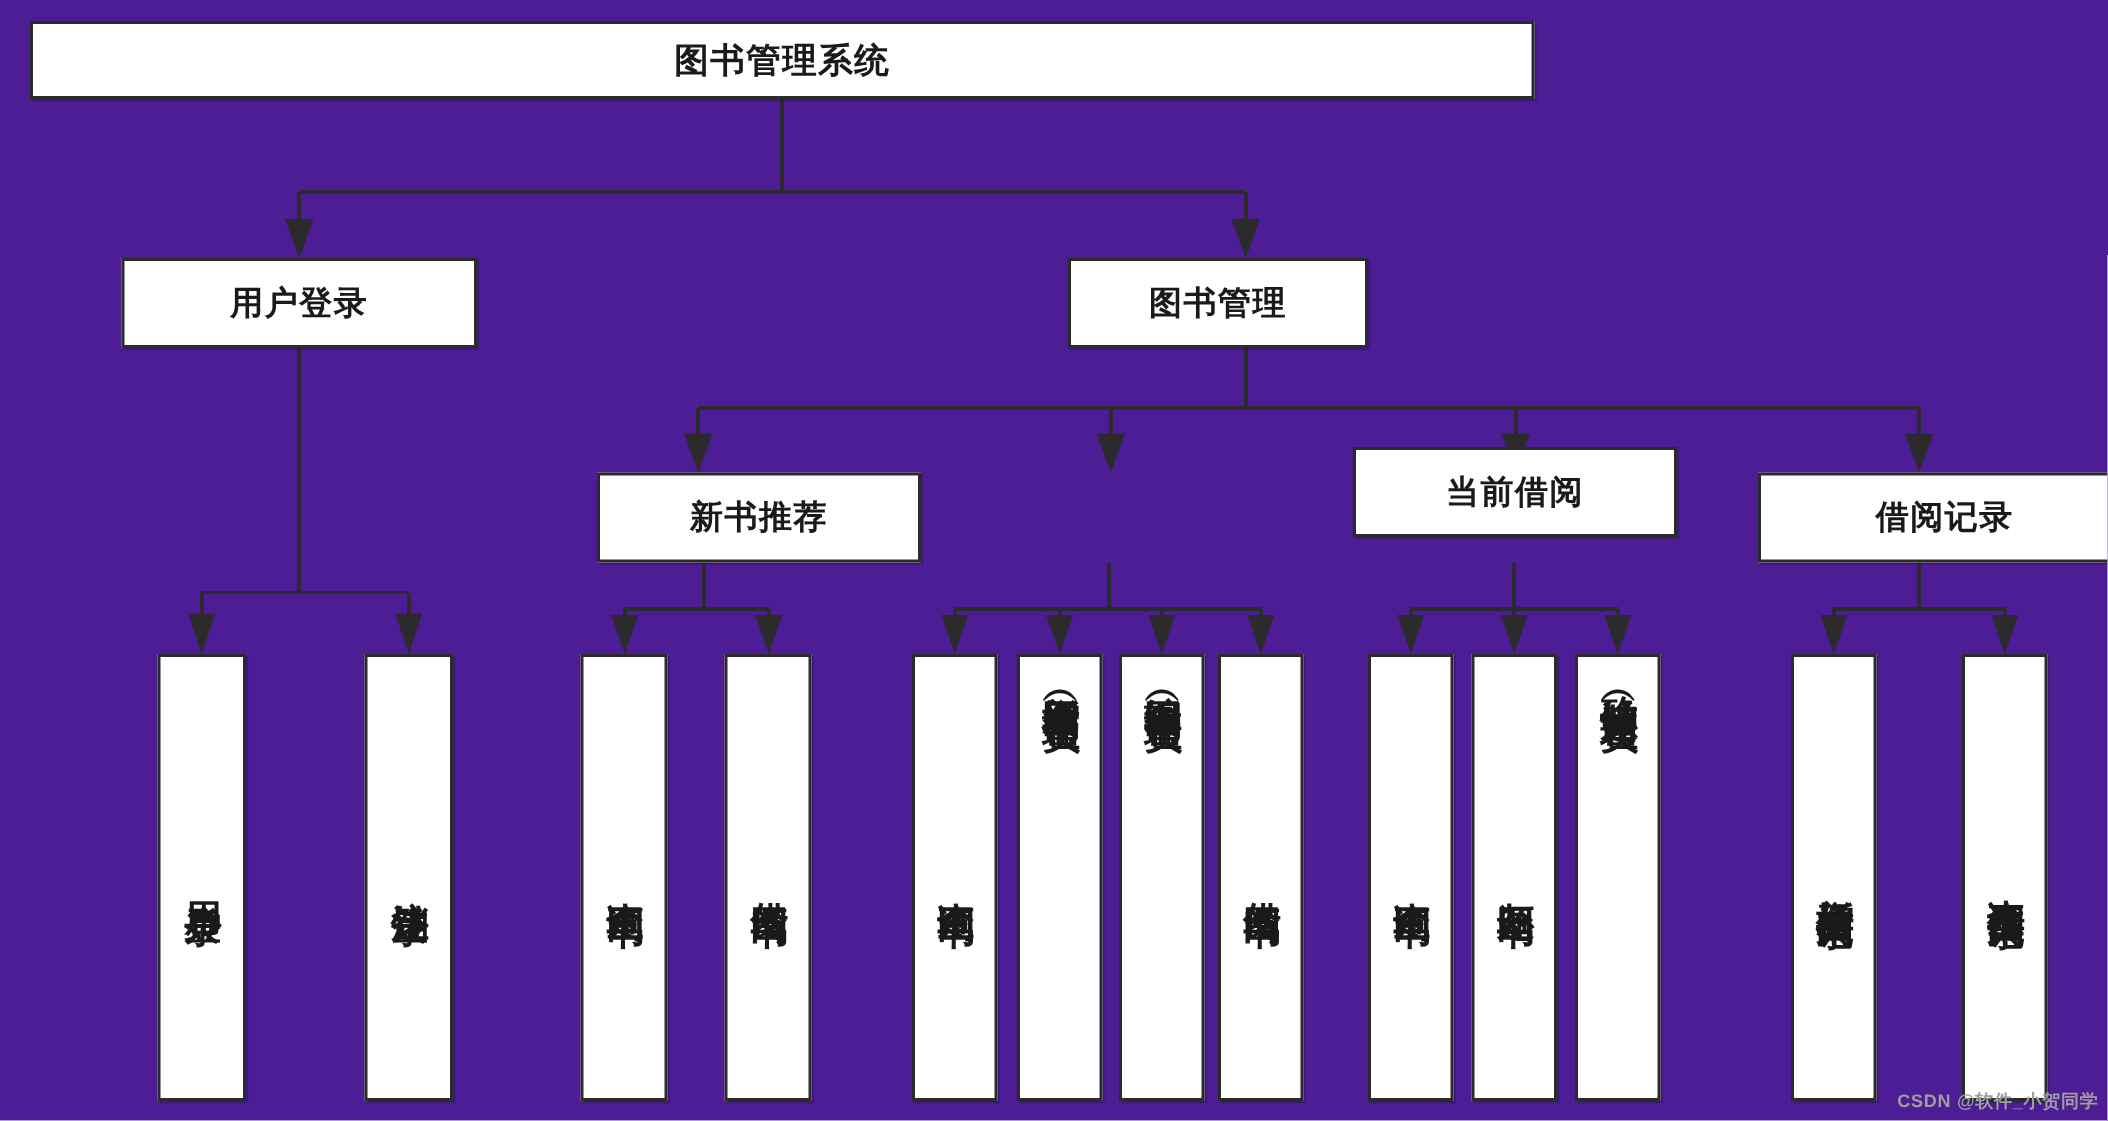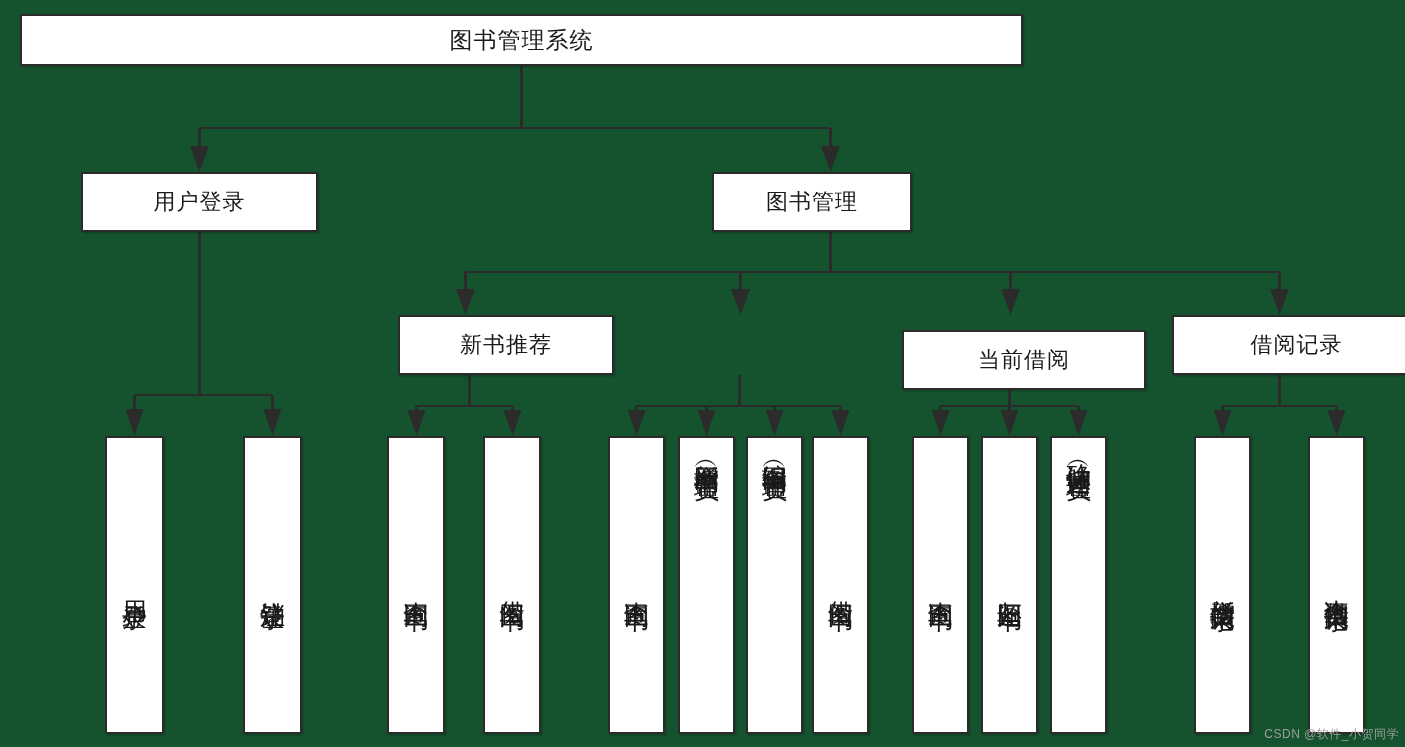--- a/index.html
+++ b/index.html
@@ -8,22 +8,23 @@
     padding: 0;
     background: #ffffff;
   }
   body {
     font-family: "Liberation Sans", "DejaVu Sans", sans-serif;
   }
   #canvas {
     position: relative;
     width: 1405px;
     height: 747px;
-    background: #14532d;
+    background: #4c1d95;
     overflow: hidden;
+    font-weight: bold;
   }
   
   #wires {
     position: absolute;
     left: 0;
     top: 0;
     width: 1405px;
     height: 747px;
     pointer-events: none;
   }
@@ -178,21 +179,21 @@
 
   <div class="node horiz" style="left:712px; top:172px; width:200px; height:60px;">
     <span class="label">图书管理</span>
   </div>
 
   <div class="node horiz" style="left:362px; top:315px; width:216px; height:60px;margin-left:36px;">
     <span class="label">新书推荐</span>
   </div>
 
 
-  <div class="node horiz" style="left:902px; top:330px; width:244px; height:60px;">
+  <div class="node horiz" style="left:902px; top:298px; width:216px; height:60px;">
     <span class="label">当前借阅</span>
   </div>
 
   <div class="node horiz" style="left:1172px; top:315px; width:249px; height:60px;">
     <span class="label">借阅记录</span>
   </div>
 
   <div class="node vert center" style="left:105px; top:436px; width:59px; height:298px;">
     <span class="label">用户登录</span>
   </div>

